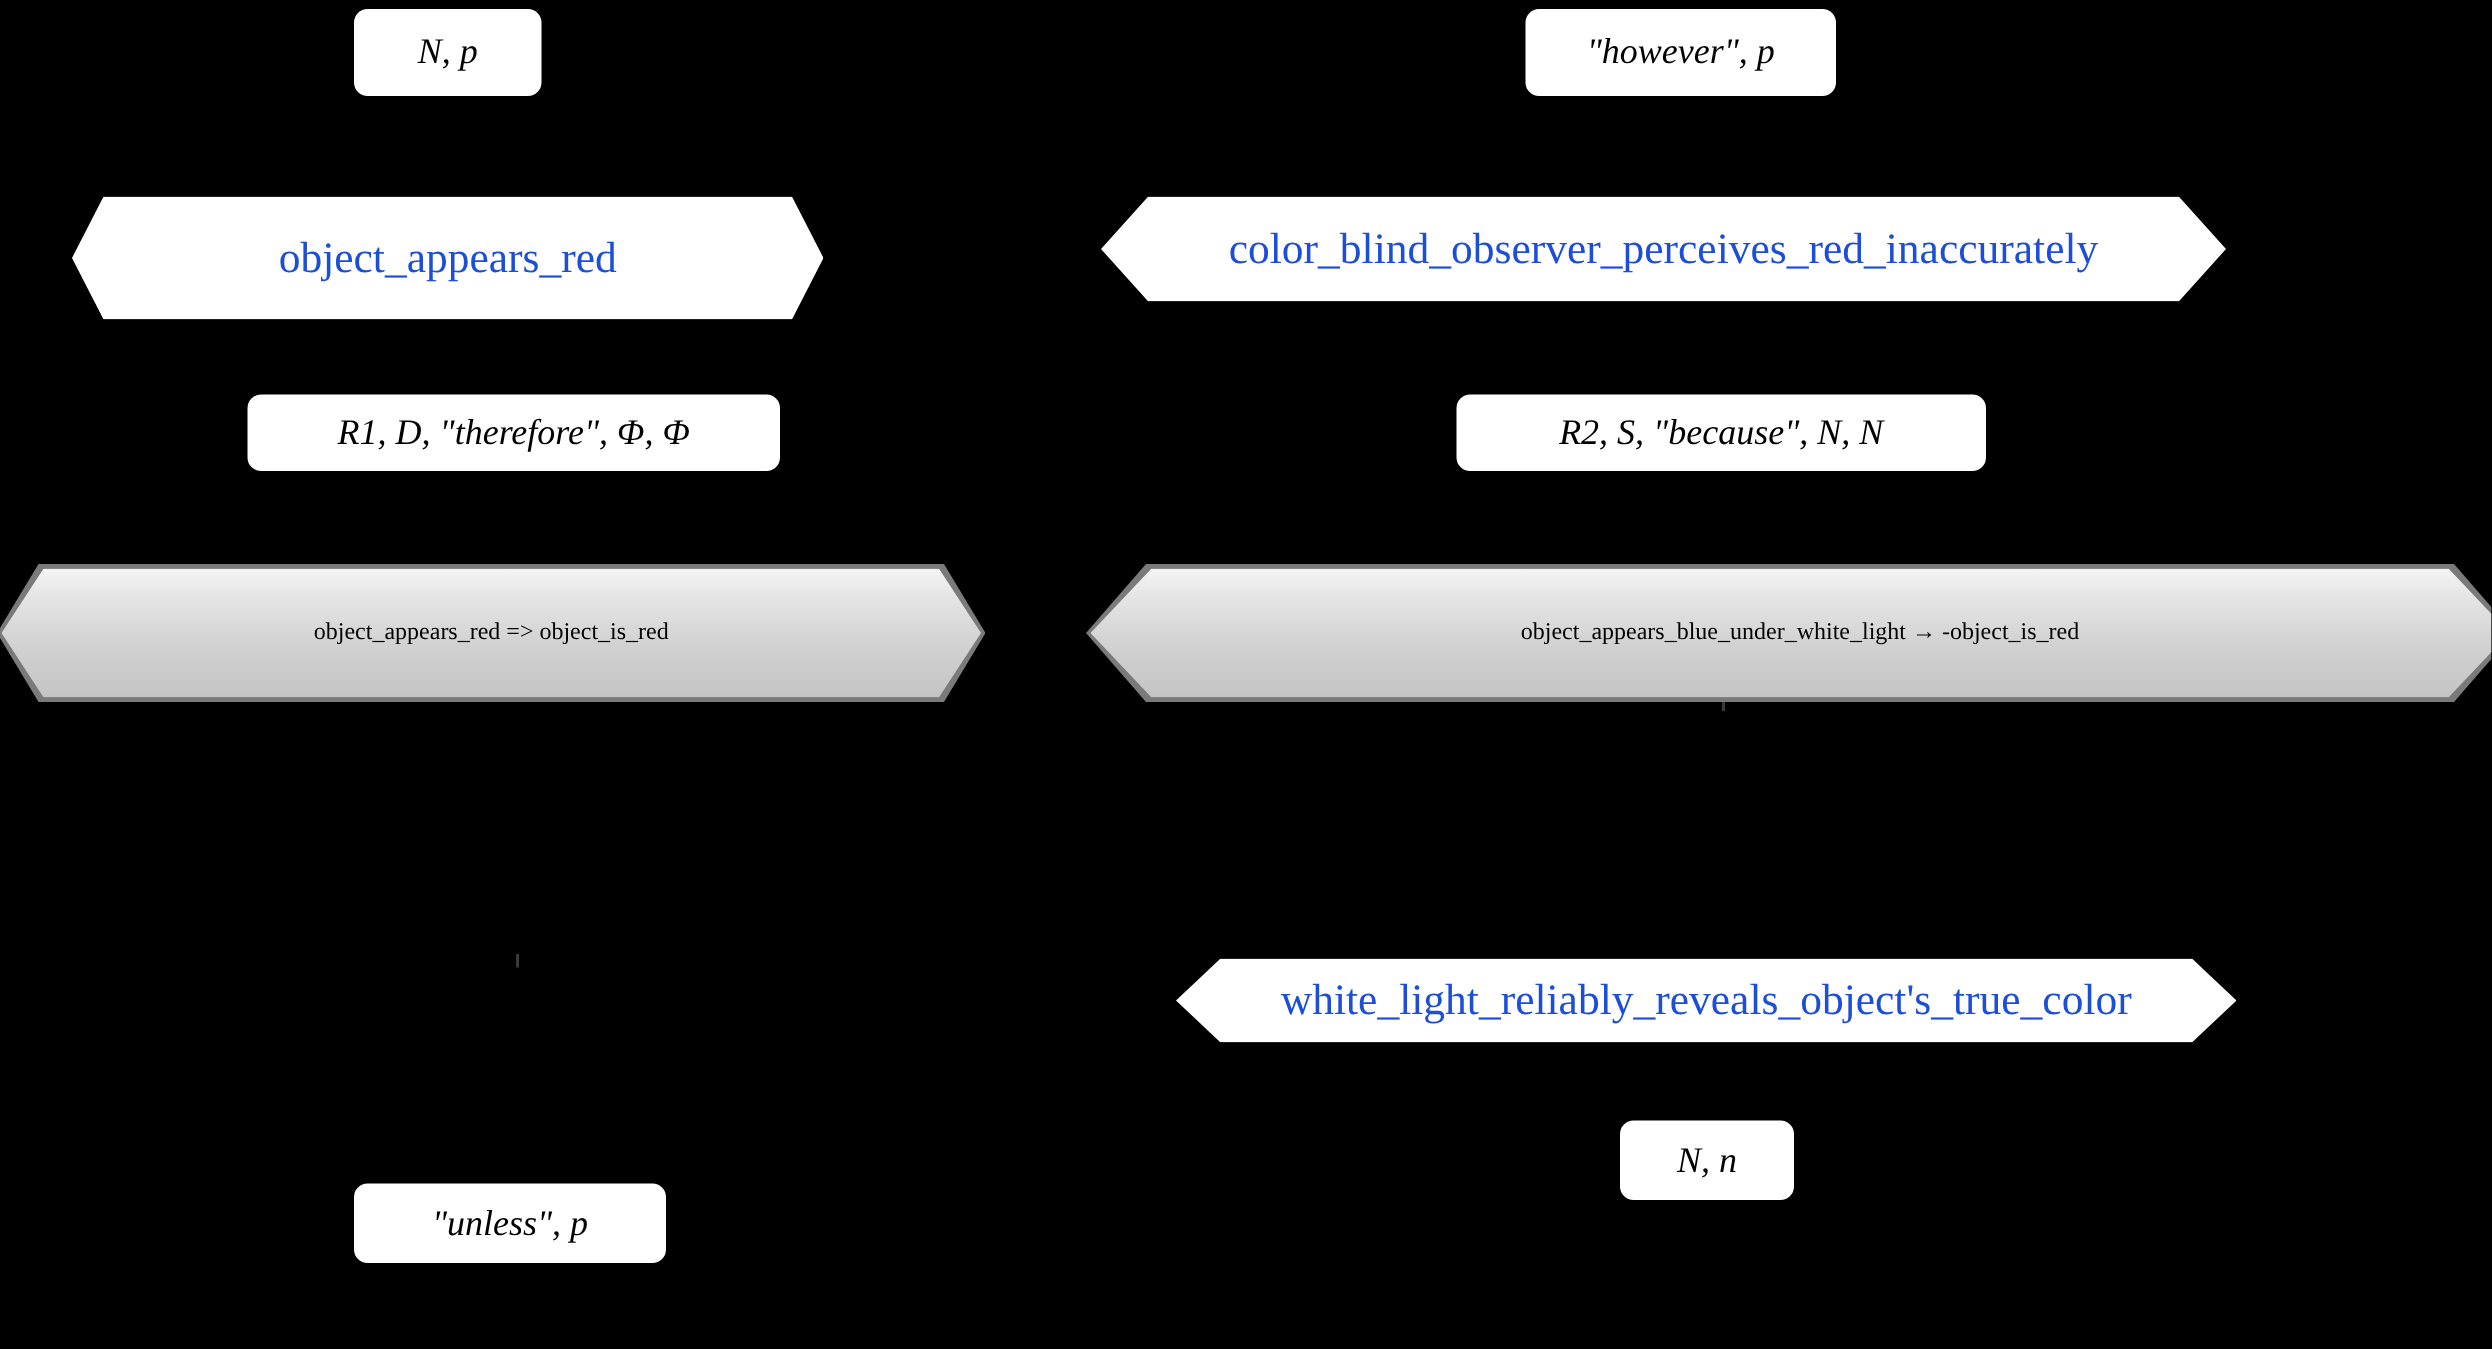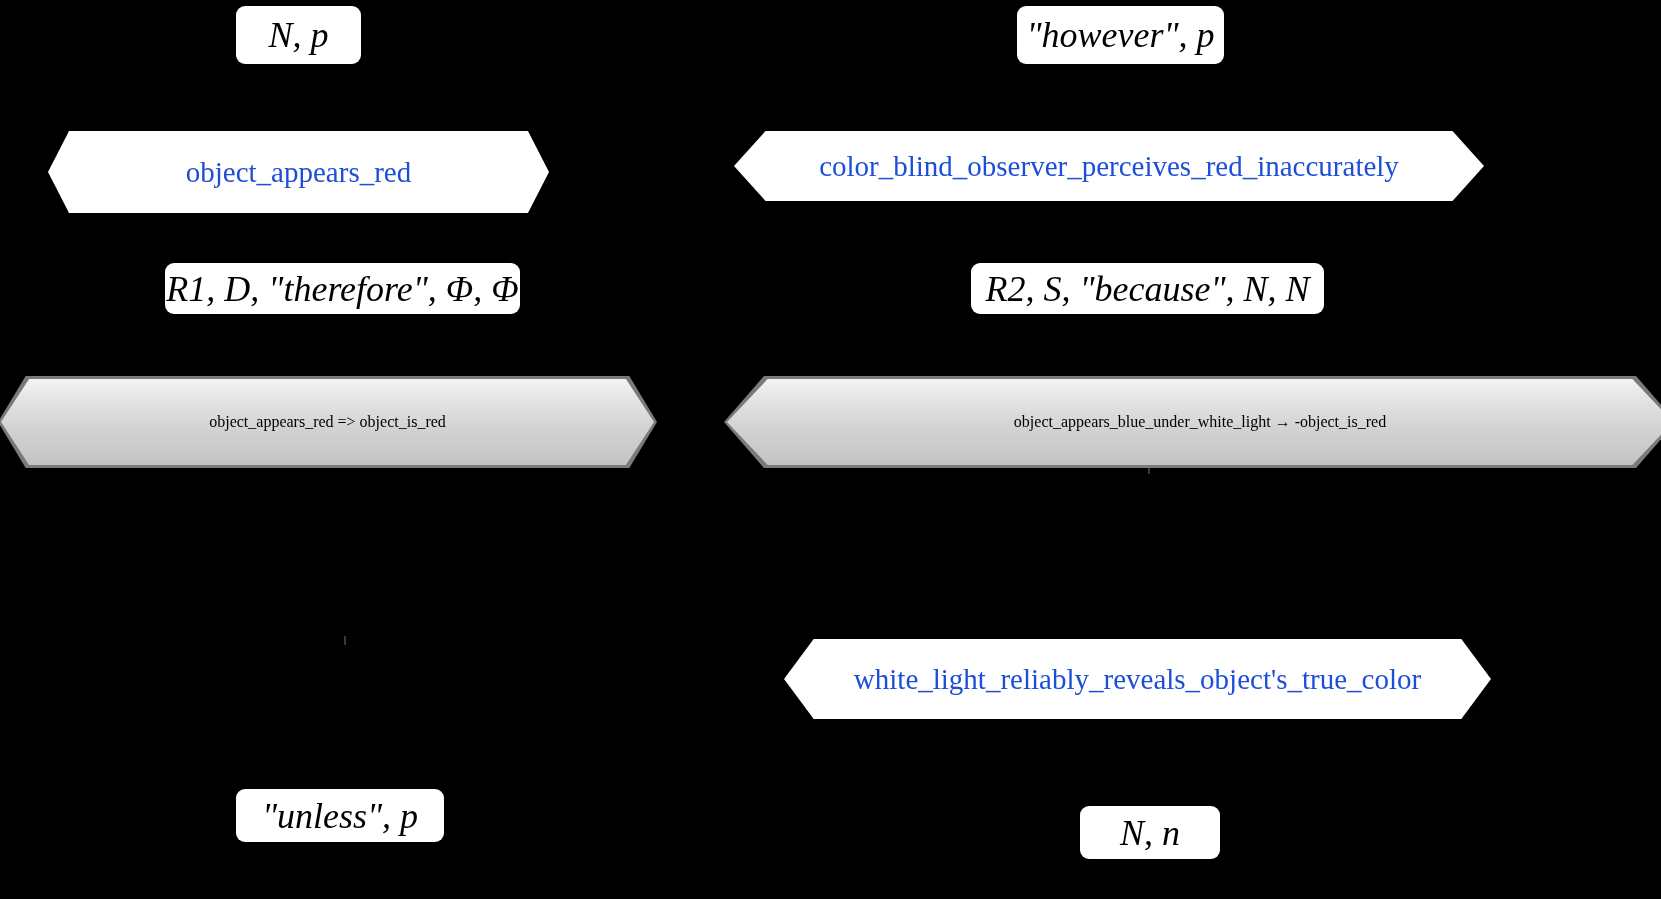--- a/index.html
+++ b/index.html
@@ -19,21 +19,21 @@
   
   .label-box {
     position: absolute;
     background: #ffffff;
     border-radius: 9px;
     display: flex;
     align-items: center;
     justify-content: center;
     color: #000000;
     font-style: italic;
-    font-size: 36px;
+    font-size: 24px;
     line-height: 1;
     white-space: nowrap;
     box-sizing: border-box;
     padding: 0 14px;
   }
 
   
   .hex {
     position: absolute;
     display: flex;
@@ -114,19 +114,19 @@
 
   <div class="label-box" style="left:971px; top:263px; width:353px; height:51px;">R2, S, "because", N, N</div>
 
   <div class="hex-wrap" style="left:724px; top:376px; width:952px; height:92px;">
     <div class="hex-outline"></div>
     <div class="hex-inner">
       <span class="hex-label">object_appears_blue_under_white_light → -object_is_red</span>
     </div>
   </div>
 
-  <div class="hex white" style="left:784px; top:639px; width:707px; height:80px;">
+  <div class="hex white" style="left:784px; top:639px; width:707px; height:56px;">
     <span class="hex-label">white_light_reliably_reveals_object's_true_color</span>
   </div>
 
-  <div class="label-box" style="left:1080px; top:806px; width:140px; height:53px;">N, n</div>
+  <div class="label-box" style="left:1080px; top:747px; width:116px; height:53px;">N, n</div>
 
 </div>
 
 </body></html>

